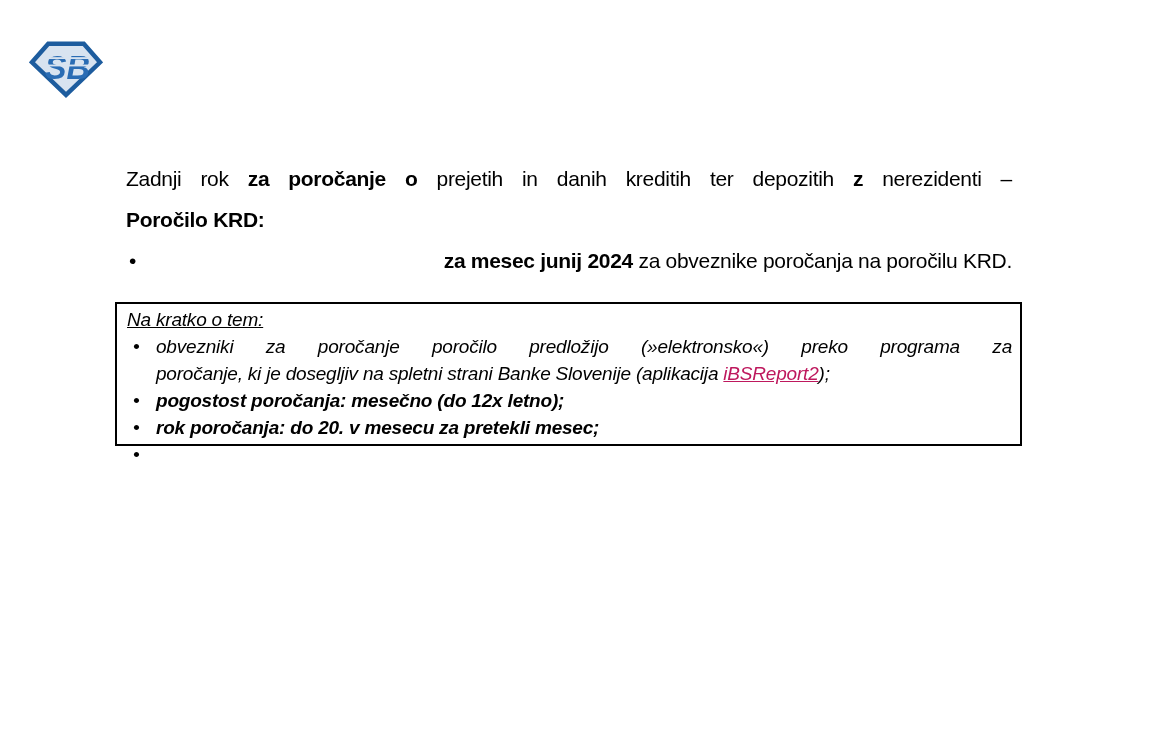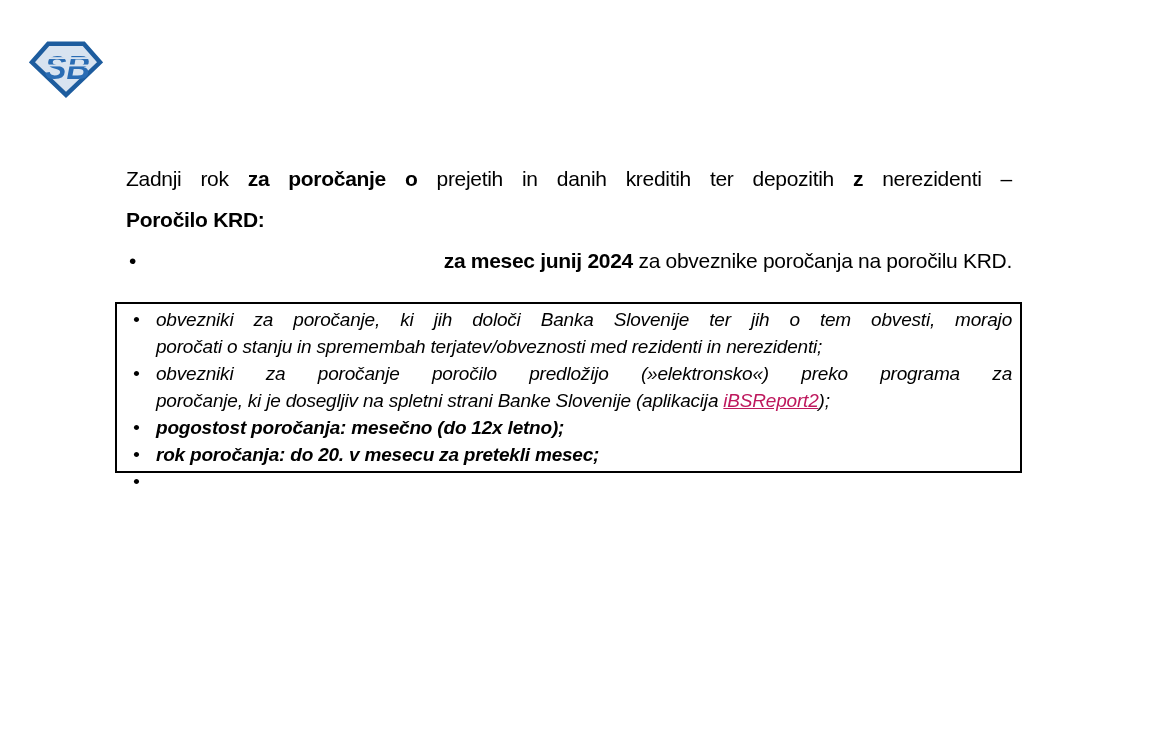--- a/index.html
+++ b/index.html
@@ -72,25 +72,22 @@
       <span class="line"><span class="b">Poročilo KRD:</span></span>
     </p>
 
     <ul class="main-list">
       <li><span class="b">za mesec junij 2024</span><span> za obveznike poročanja na poročilu KRD.</span></li>
     </ul>
 
 
 
     <div class="info-box">
+      <div class="box-title">Na kratko o tem:</div>
       <ul class="box-list" id="box-bullets">
-          <li>
-            <div class="line justify-last"><span>obvezniki za poročanje, ki jih določi Banka Slovenije ter jih o tem obvesti, morajo</span></div>
-            <div class="line"><span>poročati o stanju in spremembah terjatev/obveznosti med rezidenti in nerezidenti;</span></div>
-          </li>
           <li>
             <div class="line justify-last"><span>obvezniki za poročanje poročilo predložijo (»elektronsko«) preko programa za</span></div>
             <div class="line"><span>poročanje, ki je dosegljiv na spletni strani Banke Slovenije (aplikacija </span><a href="#" class="link">iBSReport2</a><span>);</span></div>
           </li>
           <li>
             <div class="line"><span class="b">pogostost poročanja: mesečno (do 12x letno);</span></div>
           </li>
           <li>
             <div class="line"><span class="b">rok poročanja: do 20. v mesecu za pretekli mesec;</span></div>
           </li>

